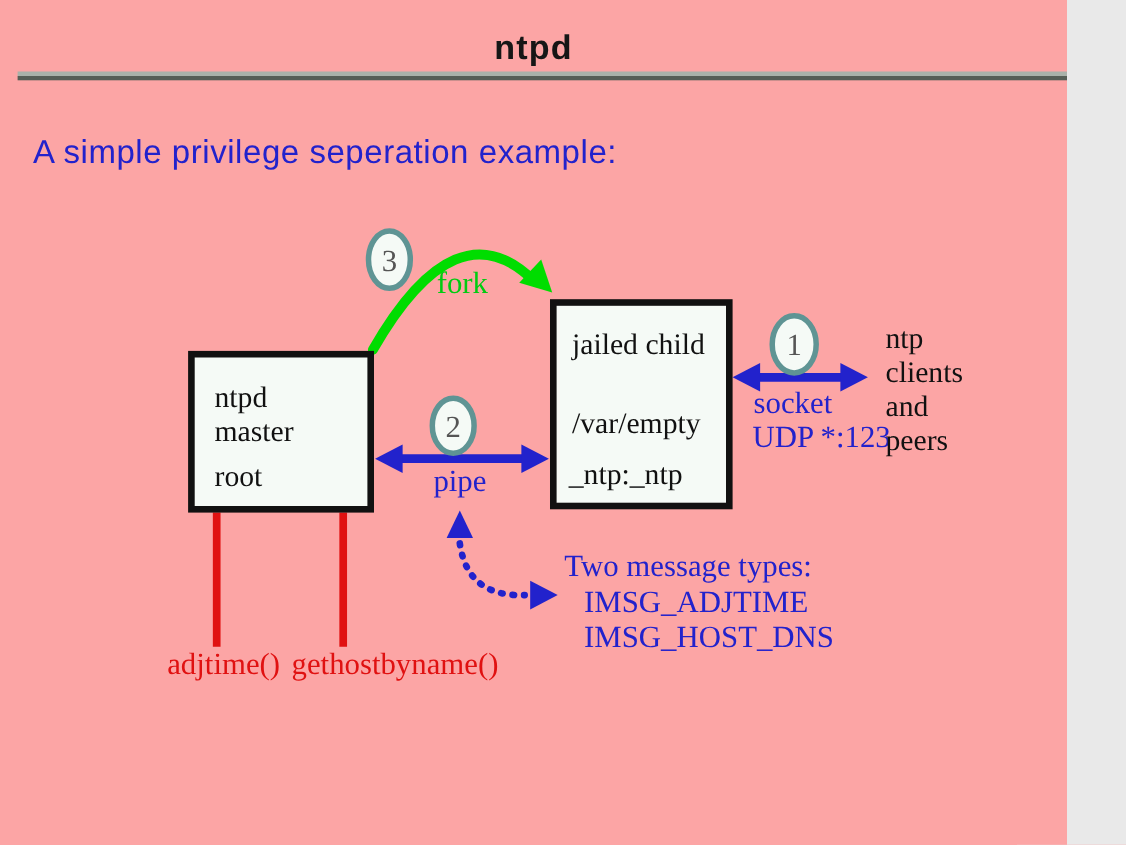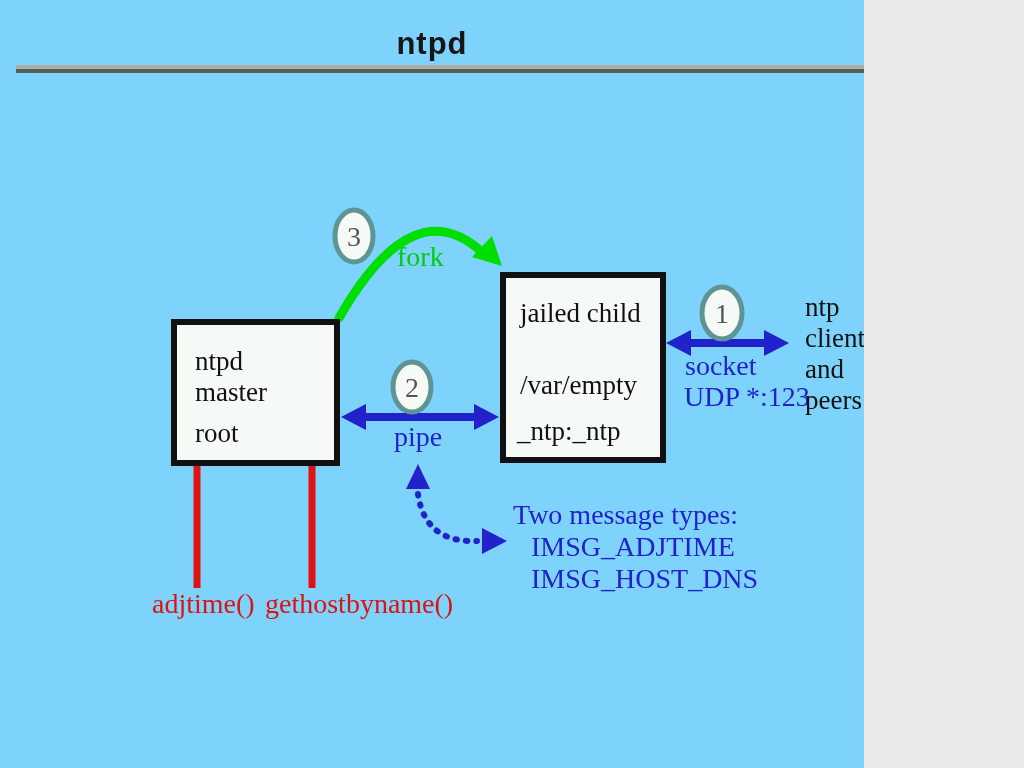--- a/index.html
+++ b/index.html
@@ -1,21 +1,21 @@
 <!DOCTYPE html>
 <html><head>
 <meta charset="utf-8">
 <style>
   html, body { margin: 0; padding: 0; }
   body { background: #e9e9e9; }
   .slide {
     position: relative;
-    width: 864px;
+    width: 970px;
     height: 768px;
-    background: #7dd3fc;
+    background: #fca5a5;
     overflow: hidden;
     font-family: "Liberation Sans", sans-serif;
   }
   .title {
     position: absolute;
     top: 26px;
     left: 0;
     width: 100%;
     text-align: center;
     font-size: 31px;
@@ -54,20 +54,21 @@
   .black-text { font-size: 27px; fill: #111111; }
   .step-num   { font-size: 28px; fill: #555555; text-anchor: middle; }
 </style>
 </head>
 <body>
 
 <div class="slide">
 
   <div class="title">ntpd</div>
   <div class="title-rule"></div>
+  <div class="subtitle">A simple privilege seperation example:</div>
 
   <svg class="diagram" width="1024" height="768" viewBox="0 0 1024 768">
 
     <line x1="197" y1="466" x2="197" y2="588" stroke="#e01111" stroke-width="7"></line>
     <line x1="312" y1="466" x2="312" y2="588" stroke="#e01111" stroke-width="7"></line>
 
     <path d="M 339 318 Q 415 185 486 256" fill="none" stroke="#00dd00" stroke-width="9" stroke-linecap="round"></path>
     <polygon points="502,266 472,257 492,236" fill="#00dd00"></polygon>
 
     <line x1="358" y1="417" x2="482" y2="417" stroke="#2222cc" stroke-width="8"></line>

